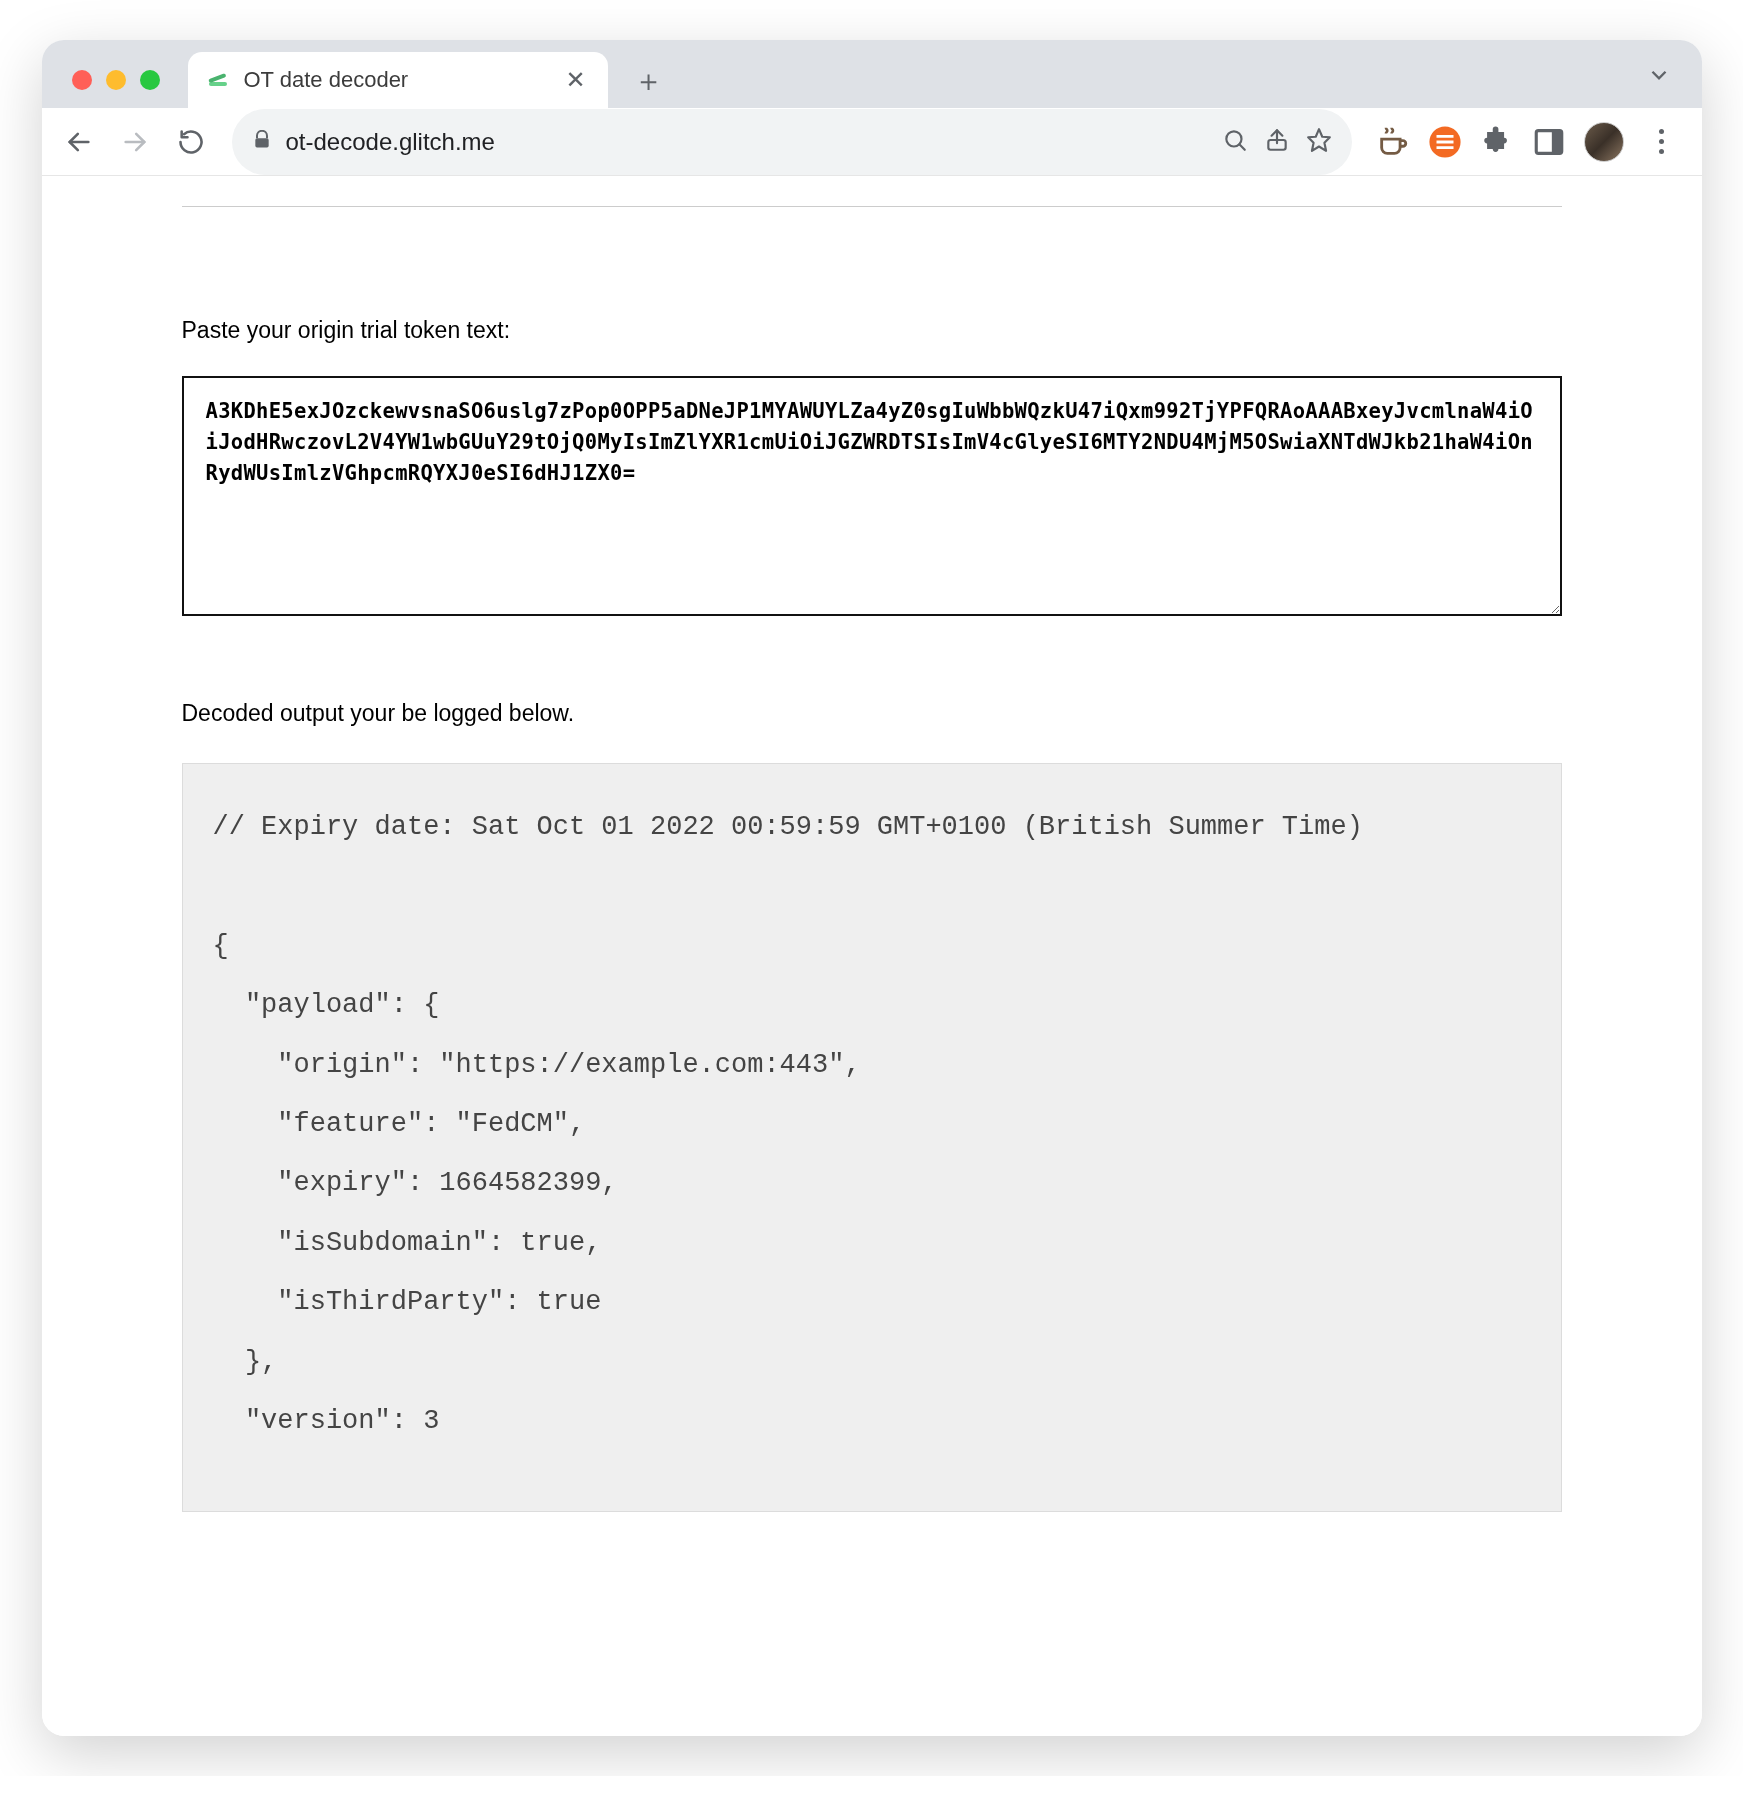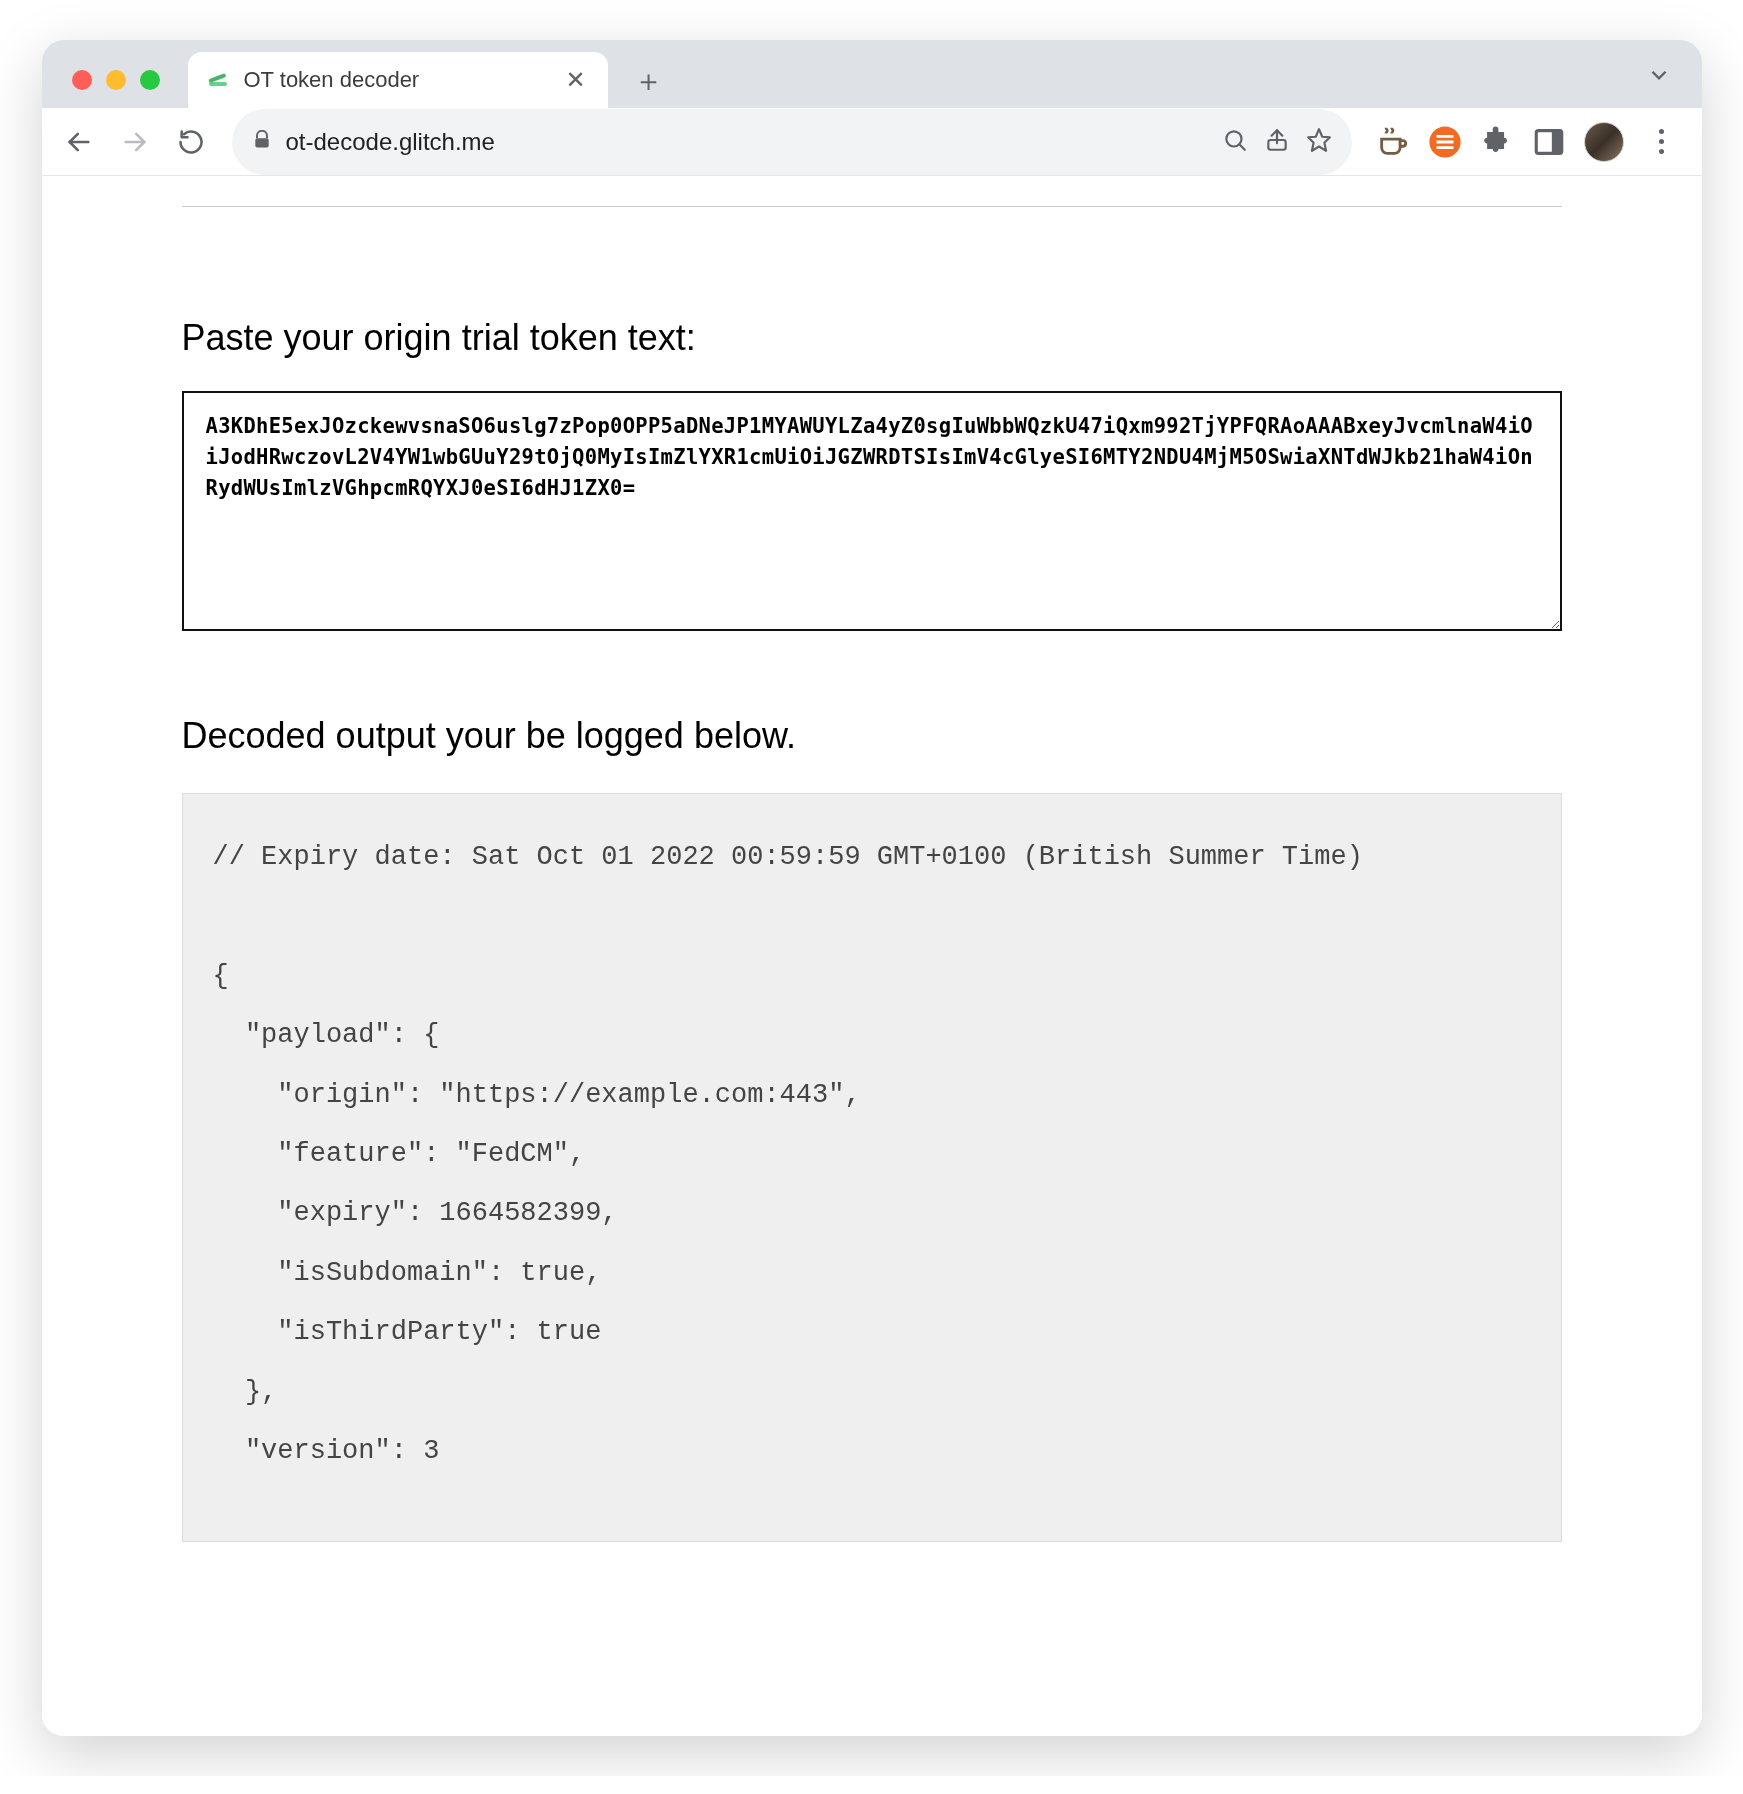--- a/index.html
+++ b/index.html
@@ -114,21 +114,21 @@
   h1.page-title {
     font-size:68px;
     font-weight:400;
     letter-spacing:-0.5px;
     margin:0 0 14px 0;
     color:#000;
     font-family: Helvetica, Arial, sans-serif;
   }
   hr.rule { border:none;border-top:1px solid #ccc;margin:0 0 110px 0;}
   h2.section {
-    font-size:36px;
+    font-size:23px;
     font-weight:400;
     margin:0 0 32px 0;
     color:#000;
     font-family: Helvetica, Arial, sans-serif;
   }
   textarea.token-input {
     width:100%;
     height:240px;
     border:2px solid #111;
     padding:18px 22px;
@@ -166,21 +166,21 @@
         <div class="tl yellow"></div>
         <div class="tl green"></div>
       </div>
       <div class="tab">
         <span class="tab-favicon">
           <svg viewBox="0 0 24 24">
               <rect x="3" y="14" width="18" height="4" rx="2" fill="#66d18a"></rect>
               <rect x="3" y="8" width="18" height="4" rx="2" fill="#49b36e" transform="rotate(-20 12 12)"></rect>
             </svg>
         </span>
-        <span class="tab-title">OT token decoder</span>
+        <span class="tab-title">OT date decoder</span>
         <span class="tab-close">✕</span>
       </div>
       <div class="new-tab">＋</div>
       <div class="spacer"></div>
       <div class="dropdown-caret">
         <svg viewBox="0 0 24 24">
             <polyline points="6 9 12 15 18 9"></polyline>
           </svg>
       </div>
     </div>

